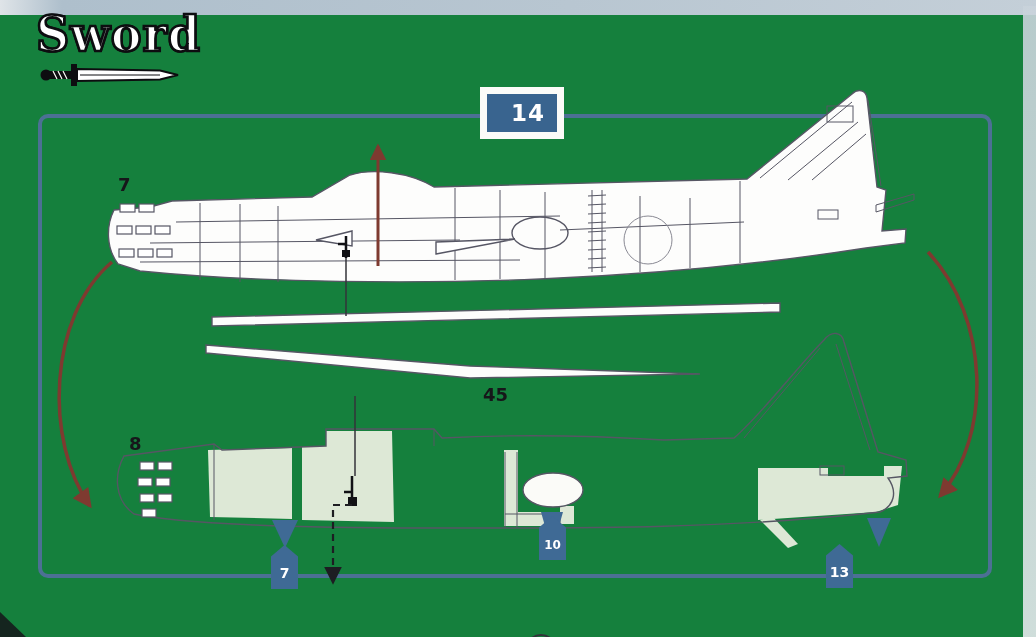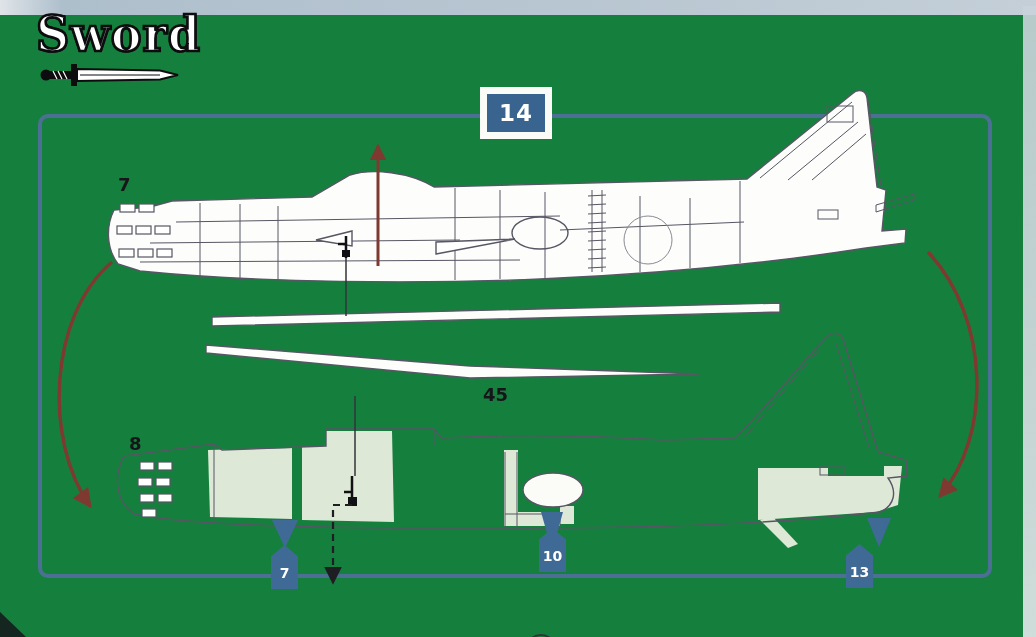--- a/index.html
+++ b/index.html
@@ -41,42 +41,43 @@
     box-sizing:border-box;
   }
   
   .step-badge{
     position:absolute;left:487px;top:94px;width:58px;height:38px;
     background:#39648f;
     box-shadow:0 0 0 7px #fbfbf8;
     display:flex;align-items:center;justify-content:center;
     color:#ffffff;font-weight:700;font-size:23px;
     letter-spacing:1px;
+    padding-left:12px;
   }
   
   .art{position:absolute;left:0;top:0;width:1036px;height:637px;}
   
   .part-label{
     position:absolute;color:#16161a;font-weight:700;font-size:18px;
   }
   .lbl-upper{left:118px;top:174px;}
   .lbl-lower{left:129px;top:433px;}
   .lbl-strip{left:483px;top:384px;}
   
   .callout{
     position:absolute;width:27px;height:44px;
     background:#3f6a95;
     clip-path:polygon(50% 0,100% 26%,100% 100%,0 100%,0 26%);
     display:flex;align-items:flex-end;justify-content:center;
     color:#fff;font-weight:700;font-size:14px;
     padding-bottom:8px;box-sizing:border-box;
   }
   .co-7{left:271px;top:545px;}
-  .co-10{left:539px;top:528px;font-size:14px;}
-  .co-13{left:846px;top:544px;}
+  .co-10{left:539px;top:516px;font-size:12px;}
+  .co-13{left:826px;top:544px;}
 </style>
 </head>
 <body>
 
 <div class="sheet">
 
   <div class="top-band"></div>
   <div class="right-band"></div>
 
   <div class="logo">

